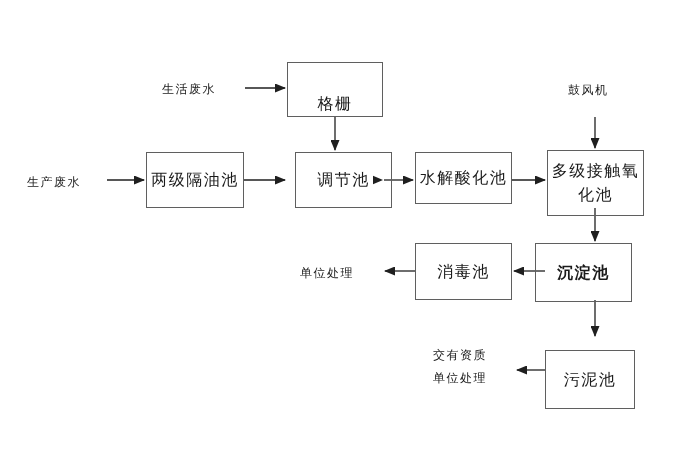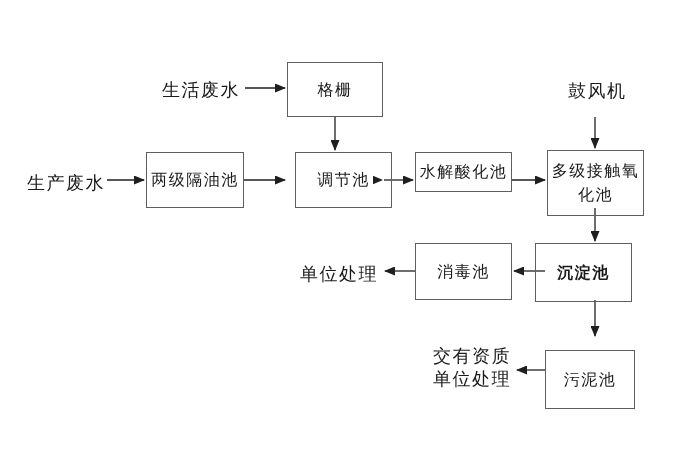--- a/index.html
+++ b/index.html
@@ -37,31 +37,31 @@
   }
   .node-label{
     font-size:16px;
     letter-spacing:1.5px;
     line-height:24px;
     padding:0 2px;
     color:var(--text);
   }
   .free-label{
     position:absolute;
-    font-size:18px;
+    font-size:12px;
     letter-spacing:1.5px;
     line-height:23px;
     white-space:nowrap;
     color:var(--text);
   }
   
-  .n-grille{left:287px;top:62px;width:96px;height:55px;}
+  .n-grille{left:287px;top:62px;width:96px;height:55px;align-items:flex-end;}
   .n-oil{left:146px;top:152px;width:98px;height:56px;}
   .n-reg{left:287px;top:152px;width:97px;height:56px;margin-left:8px;}
-  .n-hydro{left:415px;top:152px;width:97px;height:40px;}
+  .n-hydro{left:415px;top:152px;width:97px;height:52px;}
   .n-oxi{left:547px;top:150px;width:97px;height:66px;}
   .n-disinf{left:415px;top:243px;width:97px;height:57px;}
   .n-sedi{left:535px;top:243px;width:97px;height:59px;font-weight:bold;}
   .n-sludge{left:545px;top:350px;width:90px;height:59px;}
   
   .t-domestic{left:162px;top:78px;}
   .t-production{left:27px;top:171px;}
   .t-blower{left:568px;top:79px;}
   .t-discharge{left:300px;top:262px;}
   .t-qualified{left:433px;top:344px;white-space:normal;width:90px;}

